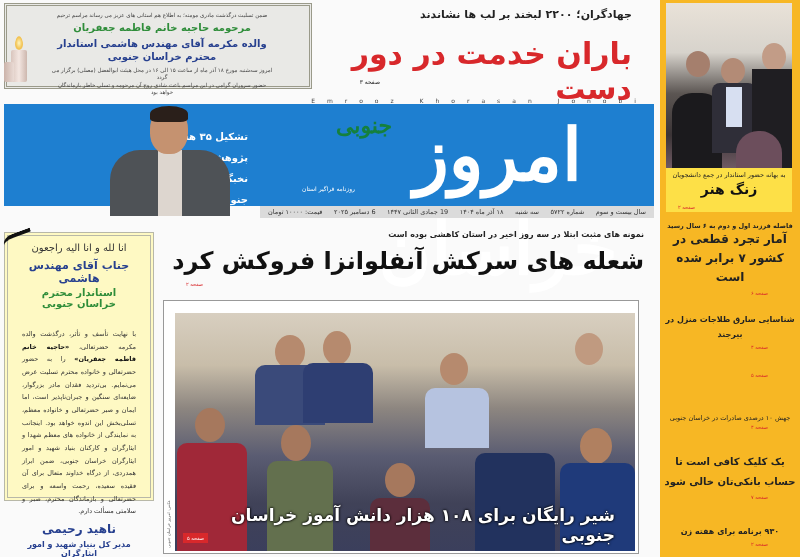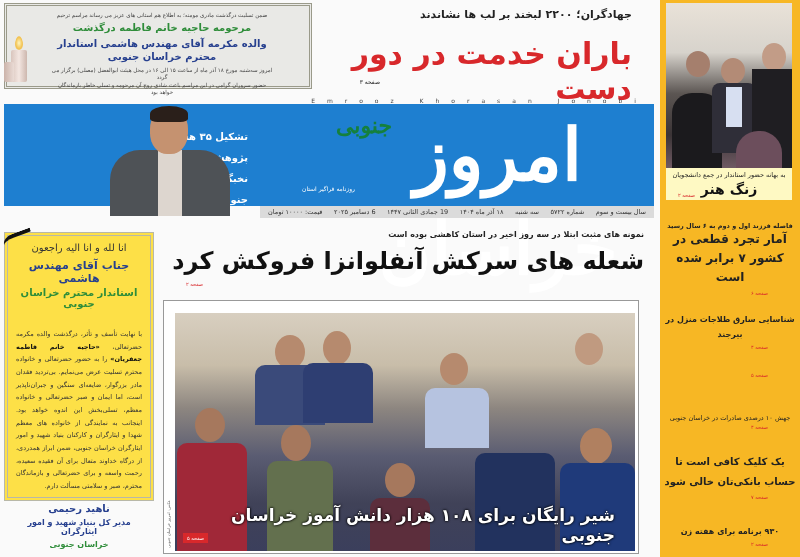--- a/index.html
+++ b/index.html
@@ -46,21 +46,21 @@
   }
   .top-right-photo .p1 { position: absolute; left: 20px; top: 48px; width: 24px; height: 26px; border-radius: 50%; background: #a57f6d; }
   .top-right-photo .p2 { position: absolute; left: 55px; top: 55px; width: 24px; height: 26px; border-radius: 50%; background: #b38b76; }
   .top-right-photo .p3 { position: absolute; left: 96px; top: 40px; width: 24px; height: 28px; border-radius: 50%; background: #c29c87; }
   .top-right-photo .s1 { position: absolute; left: 46px; top: 80px; width: 44px; height: 70px; background: #2f2e38; border-radius: 8px 8px 0 0; }
   .top-right-photo .s1 .shirt { position:absolute; left:14px; top:4px; width:16px; height:40px; background:#d7dff1; }
   .top-right-photo .s2 { position: absolute; left: 86px; top: 66px; width: 40px; height: 100px; background: #1f1e22; }
   .top-right-photo .s3 { position: absolute; left: 6px; top: 90px; width: 50px; height: 76px; background: #1b1a1d; border-radius: 20px 20px 0 0; }
   .top-right-photo .s4 { position: absolute; left: 70px; top: 128px; width: 46px; height: 40px; background: #6c4e5c; border-radius: 22px 22px 0 0; }
   .top-right-caption {
-    right: 8px; top: 168px; width: 126px; height: 32px; background: #fef9c3;
+    right: 8px; top: 168px; width: 126px; height: 44px; background: #fde047;
     text-align: center;
   }
   .top-right-caption .kicker { font-size: 6.5px; color: #222; margin-top: 3px; }
   .top-right-caption .title { font-size: 14px; font-weight: bold; color: #111; margin-top: 2px; }
   .top-right-caption .ref { position:absolute; left: 12px; bottom: 2px; font-size: 5px; color: #d8282b; }
 
   .side-item { right: 4px; width: 132px; text-align: center; color: #222; }
   .side-item .kicker { font-size: 6.5px; font-weight: bold; }
   .side-item .title { font-size: 12px; font-weight: bold; line-height: 1.6; text-align: center; }
   .side-item .title-md { font-size: 8px; font-weight: bold; line-height: 1.9; }
@@ -98,29 +98,29 @@
     left: 110px; top: 108px; width: 120px; height: 108px;
   }
   .portrait .head { position:absolute; left: 40px; top: 0; width: 38px; height: 46px; border-radius: 45%; background: #c59270; }
   .portrait .hair { position:absolute; left: 40px; top: -2px; width: 38px; height: 16px; border-radius: 50% 50% 20% 20%; background: #2a1f1a; }
   .portrait .suit { position:absolute; left: 0; top: 42px; width: 120px; height: 66px; background: #4e5256; border-radius: 30px 30px 0 0; }
   .portrait .shirt { position:absolute; left: 48px; top: 42px; width: 24px; height: 66px; background: #ddd6cf; }
 
   
   .condolence-left {
     left: 4px; top: 232px; width: 150px; height: 269px;
-    background: #fde047; border: 4px double #b8b8a8;
-    text-align: center; padding: 6px 8px;
+    background: #fef9c3; border: 4px double #b8b8a8;
+    text-align: center; padding: 6px 14px;
   }
   .condolence-left .calli { font-size: 10px; color: #333; font-family: "DejaVu Serif", serif; margin-bottom: 6px; }
   .condolence-left .to1 { font-size: 11px; color: #27408f; font-weight: bold; margin-bottom: 2px; }
   .condolence-left .to2 { font-size: 10px; color: #2f8d3a; font-weight: bold; margin-bottom: 19px; }
   .condolence-left .body { font-size: 6.5px; color: #333; text-align: justify; line-height: 1.95; }
   .condolence-left .body b { color: #111; }
-  .condolence-left .sign1 { font-size: 10px; color: #27408f; font-weight: bold; margin-top: 10px; }
+  .condolence-left .sign1 { font-size: 12px; color: #27408f; font-weight: bold; margin-top: 4px; }
   .condolence-left .sign2 { font-size: 8px; color: #27408f; font-weight: bold; margin-top: 4px; }
   .condolence-left .sign3 { font-size: 8px; color: #2f8d3a; font-weight: bold; margin-top: 4px; }
   .ribbon { left: 4px; top: 232px; width: 30px; height: 20px; border-top: 4px solid #111; border-radius: 40% 0 0 0; transform: rotate(-20deg); }
 
   
   .main-kicker { right: 156px; top: 230px; width: 480px; font-size: 8px; font-weight: bold; color: #222; text-align: right; }
   .main-headline { right: 156px; top: 247px; width: 490px; font-size: 24px; font-weight: bold; color: #111; text-align: right; letter-spacing: -1px; }
   .main-ref { left: 186px; top: 281px; font-size: 5px; color: #d8282b; }
 
   
@@ -138,21 +138,21 @@
     color: #fff; font-size: 17px; font-weight: bold; text-shadow: 0 0 3px #000, 0 0 2px #000;
   }
   .main-photo .ref { position: absolute; left: 8px; bottom: 8px; background: #d8282b; color: #fff; font-size: 5px; padding: 2px 4px; }
   .photo-credit { left: 166px; top: 500px; font-size: 4px; color: #666; writing-mode: vertical-rl; transform: rotate(180deg); }
 </style>
 </head>
 <body>
 
 <div class="abs condolence-top">
   <div class="small">ضمن تسلیت درگذشت مادری مومنه؛ به اطلاع هم استانی های عزیز می رساند مراسم ترحیم</div>
-  <div class="name-green">مرحومه حاجیه خانم فاطمه درگذشت</div>
+  <div class="name-green">مرحومه حاجیه خانم فاطمه جعفریان</div>
   <div class="name-blue">والده مکرمه آقای مهندس هاشمی استاندار محترم خراسان جنوبی</div>
   <div class="small">امروز سه‌شنبه مورخ ۱۸ آذر ماه از ساعت ۱۵ الی ۱۶ در محل هیئت ابوالفضل (مصلی) برگزار می گردد</div>
   <div class="small">حضور سروران گرامی در این مراسم باعث شادی روح آن مرحومه و تسلی خاطر بازماندگان خواهد بود</div>
 </div>
 <div class="abs calligraphy-top">هوالباقی</div>
 <div class="abs candle">
   <div class="flame"></div>
     <div class="body"></div>
     <div class="body2"></div>
 </div>

